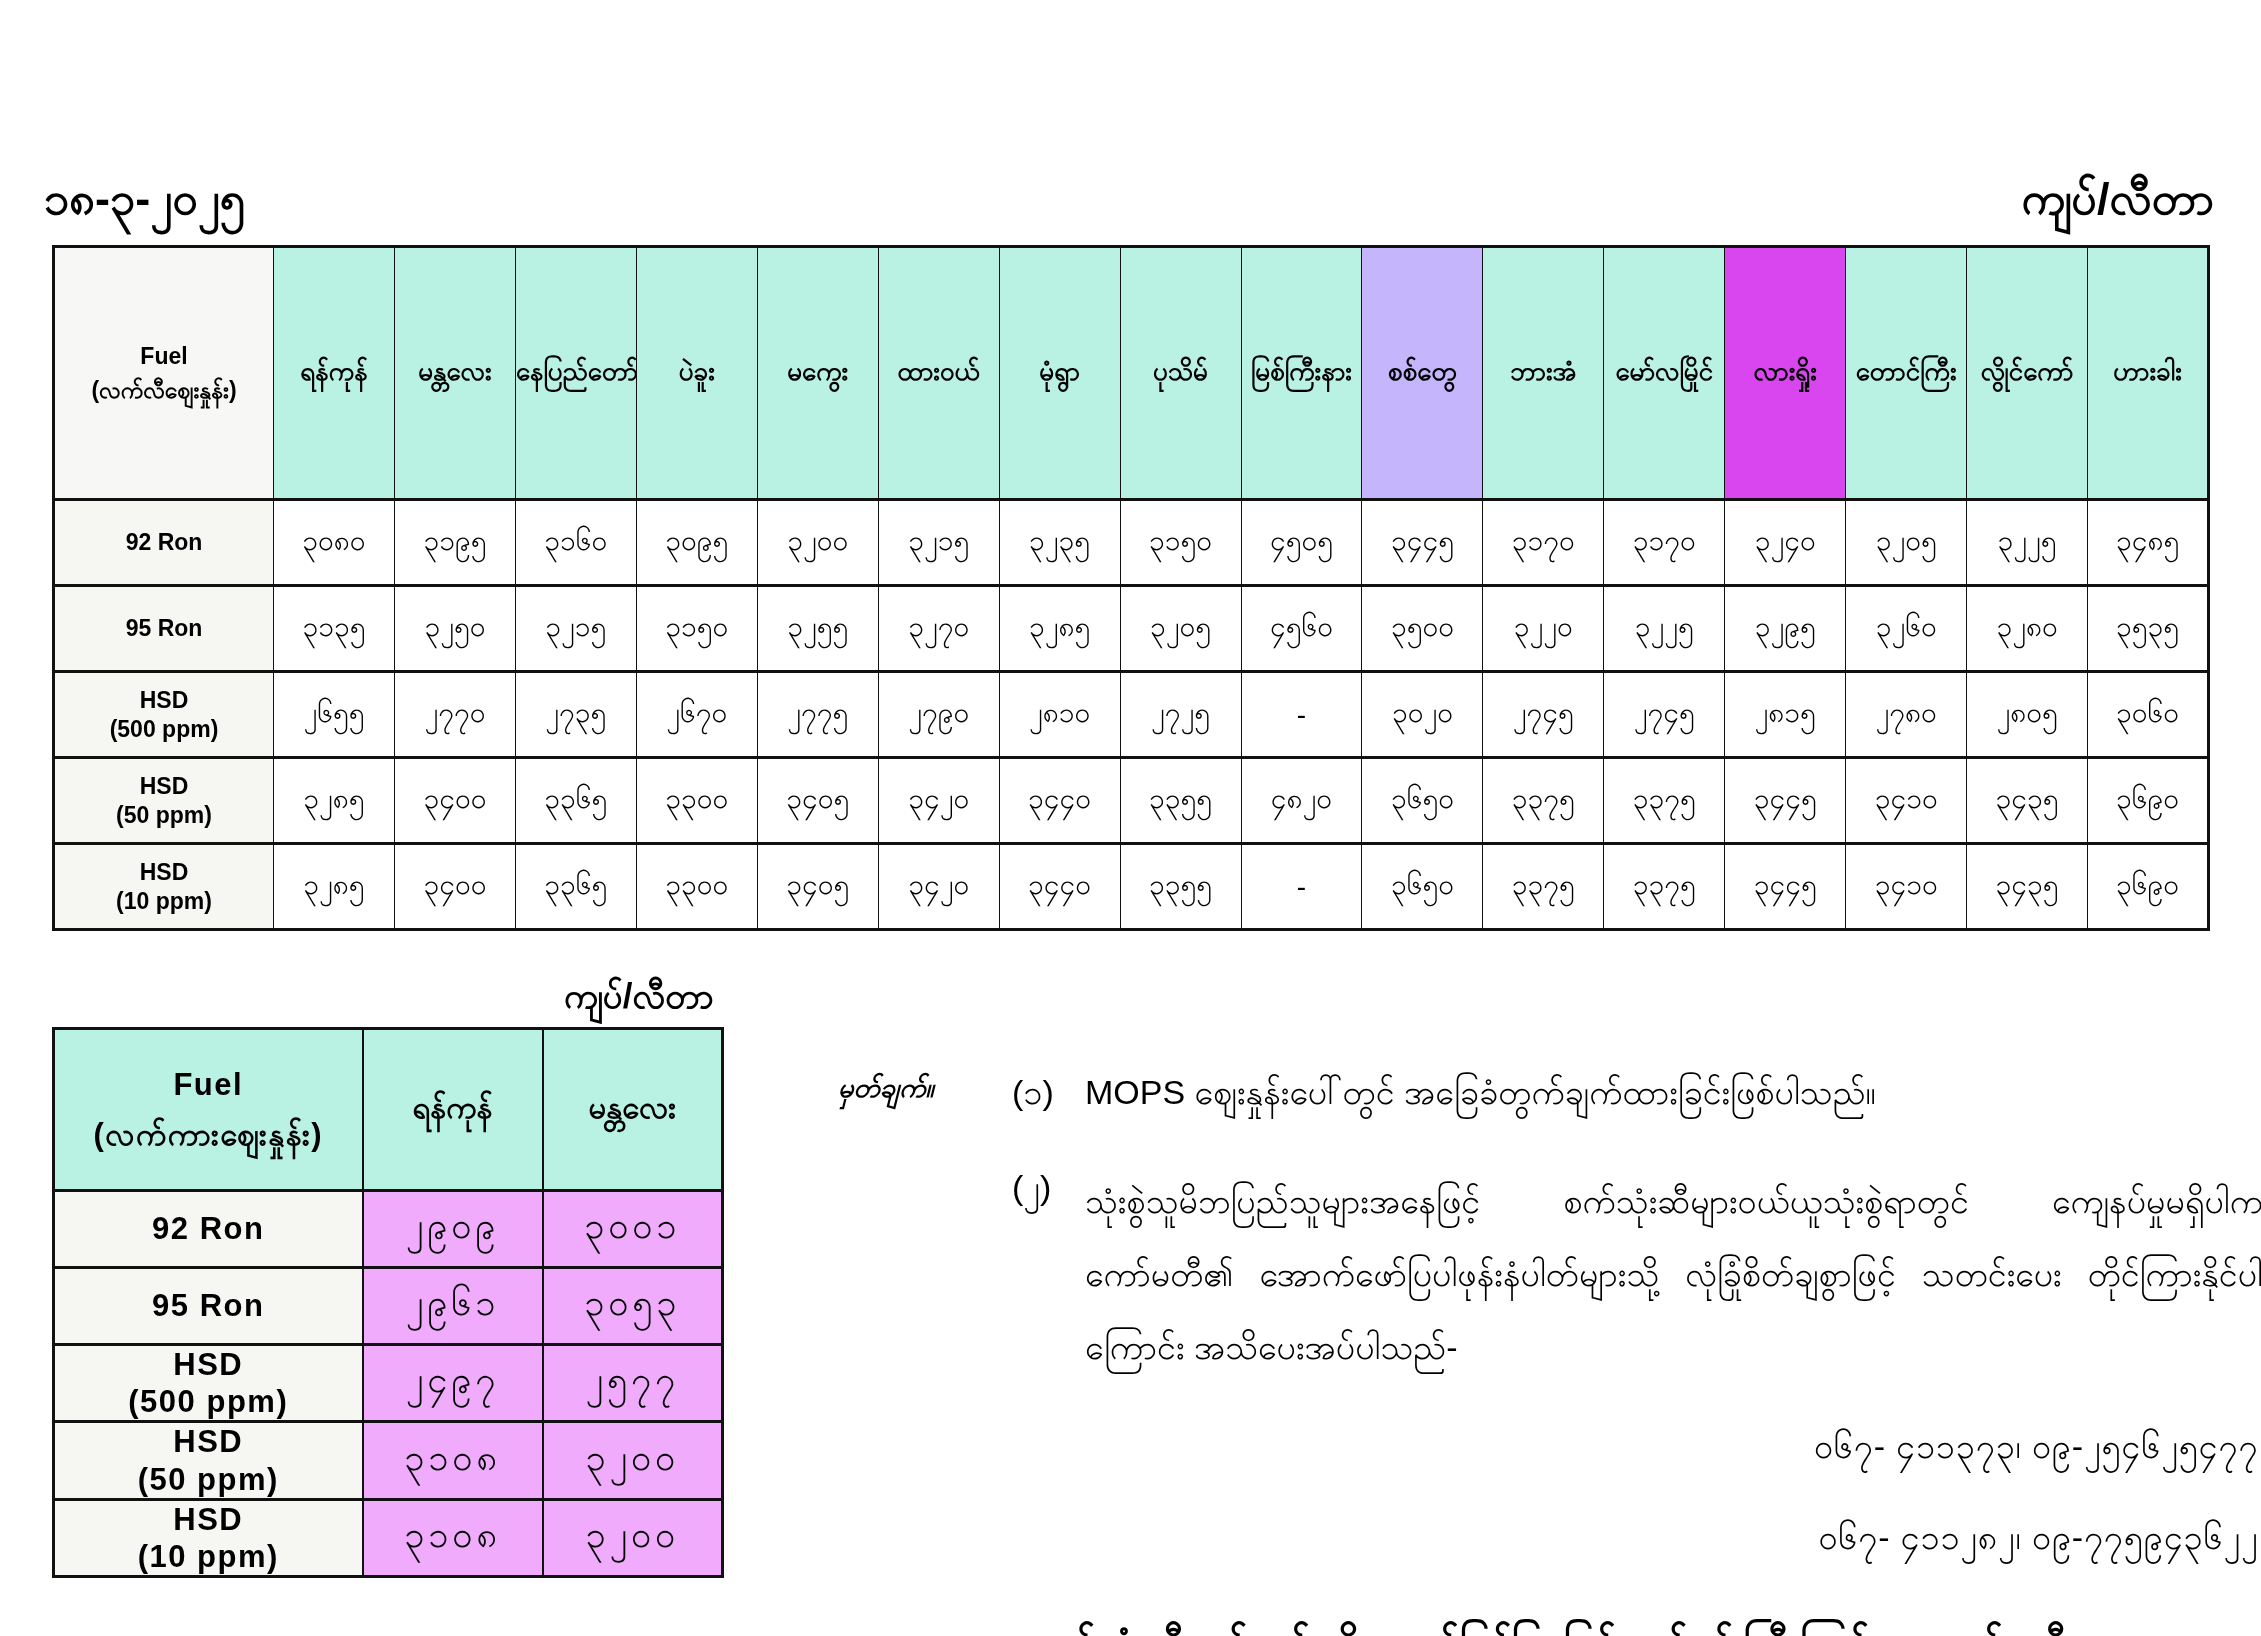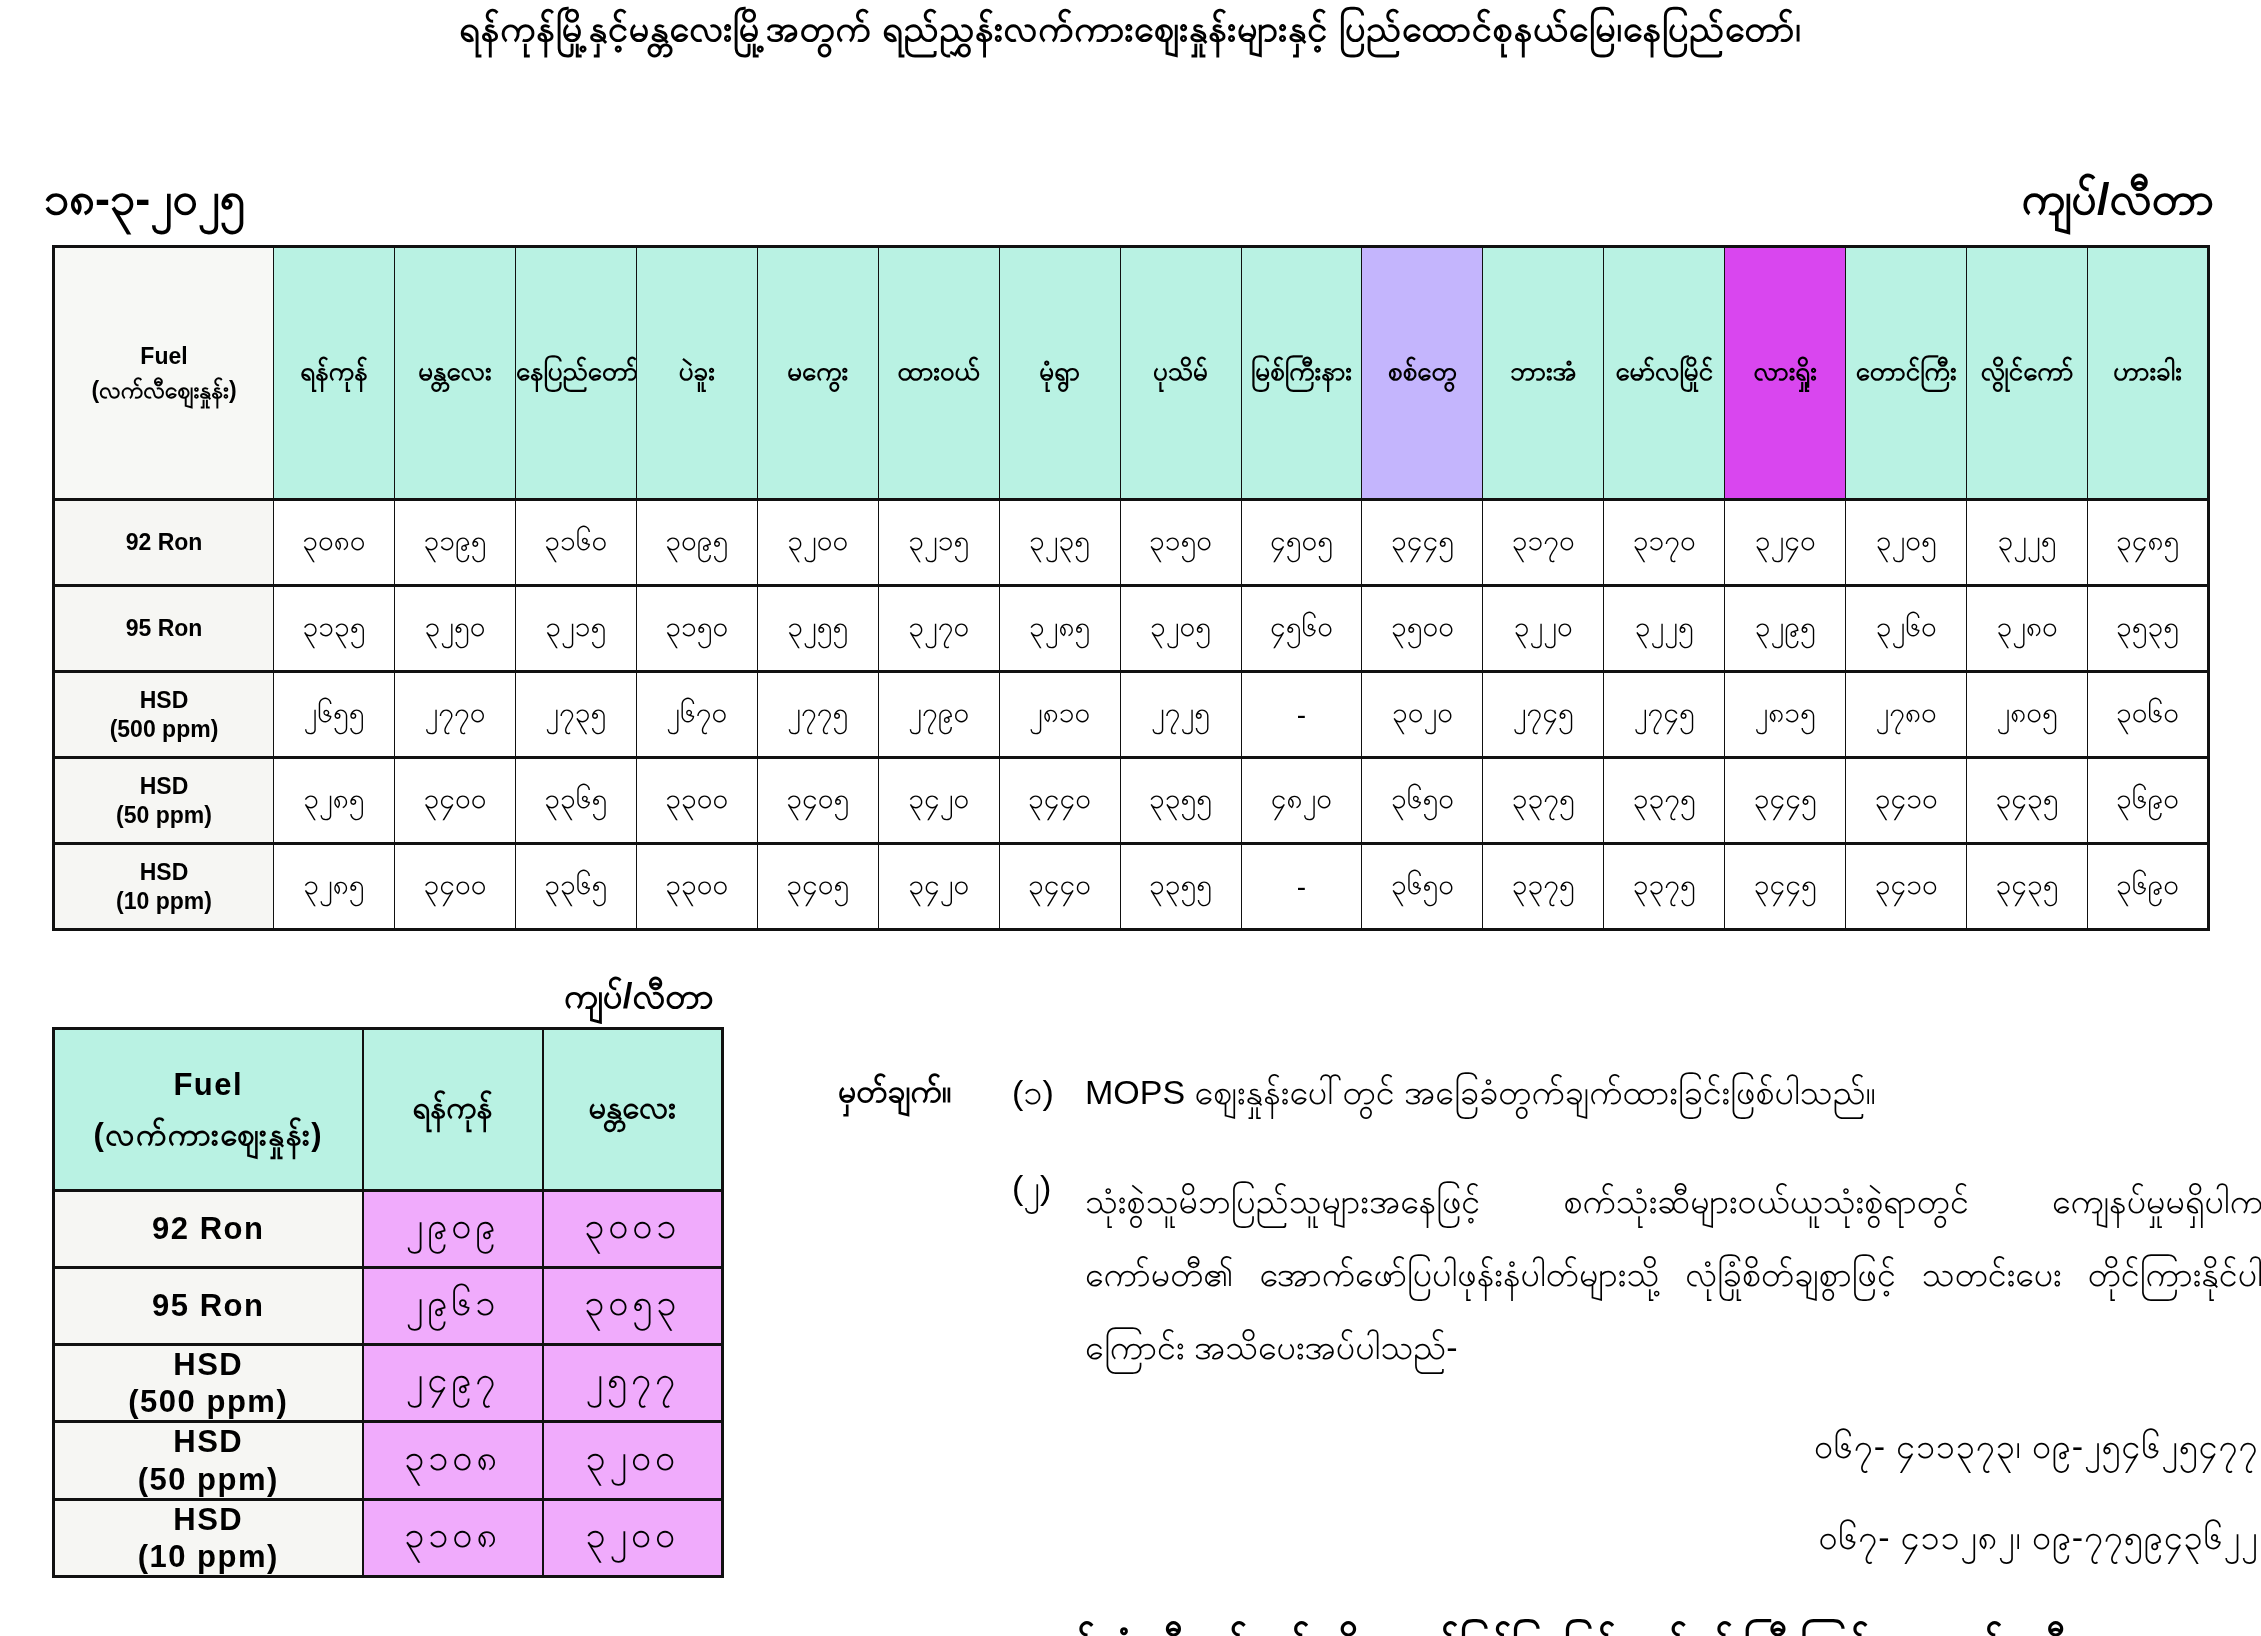--- a/index.html
+++ b/index.html
@@ -48,35 +48,34 @@
   .wholesale thead tr{height:162px;}
   .wholesale tbody tr{height:77px;}
   .wholesale th{background:#b9f2e3;font-size:31px;font-weight:700;}
   .wholesale th.fuelhead{line-height:1.6;letter-spacing:1.5px;}
   .wholesale td.fuelcell{background:#f4f5f2;font-size:31px;font-weight:700;line-height:1.2;letter-spacing:1.5px;}
   .wholesale td.pricecell{background:#f0abfc;font-size:36px;font-weight:400;letter-spacing:3.8px;}
 
   
   .notes{position:absolute;left:838px;top:1070px;width:1425px;}
   .note-row{display:flex;align-items:flex-start;}
-  .note-label{flex:0 0 174px;font-size:32px;font-weight:700;}
+  .note-label{flex:0 0 174px;font-size:27px;font-weight:700;font-style:italic;}
   .note-num{flex:0 0 73px;font-size:34px;}
   .note-text{flex:1 1 auto;font-size:34px;line-height:1.3;}
   .note-row.n2{margin-top:44px;}
   .note-row.n2 .note-text{text-align:justify;line-height:2.15;}
   .phone{ text-align:right;font-size:34px;margin-top:40px;padding-right:4.6px;letter-spacing:0.8px;}
   .committee{margin-top:52px;text-align:center;font-size:40px;font-weight:800;letter-spacing:0.8px;}
 </style>
 </head>
 <body>
 
 <div class="page">
 
   <div class="title">
-    <div class="tl">ရန်ကုန်မြို့နှင့်မန္တလေးမြို့အတွက် ရည်ညွှန်းလက်ကားဈေးနှုန်းများနှင့် ပြည်ထောင်စုနယ်မြေ၊နေပြည်တော်၊</div>
   </div>
 
   <div class="meta">
     <span>၁၈-၃-၂၀၂၅</span>
     <span>ကျပ်/လီတာ</span>
   </div>
 
   <table class="retail">
     <colgroup id="retail-cols">
         <col style="width: 220px;">

